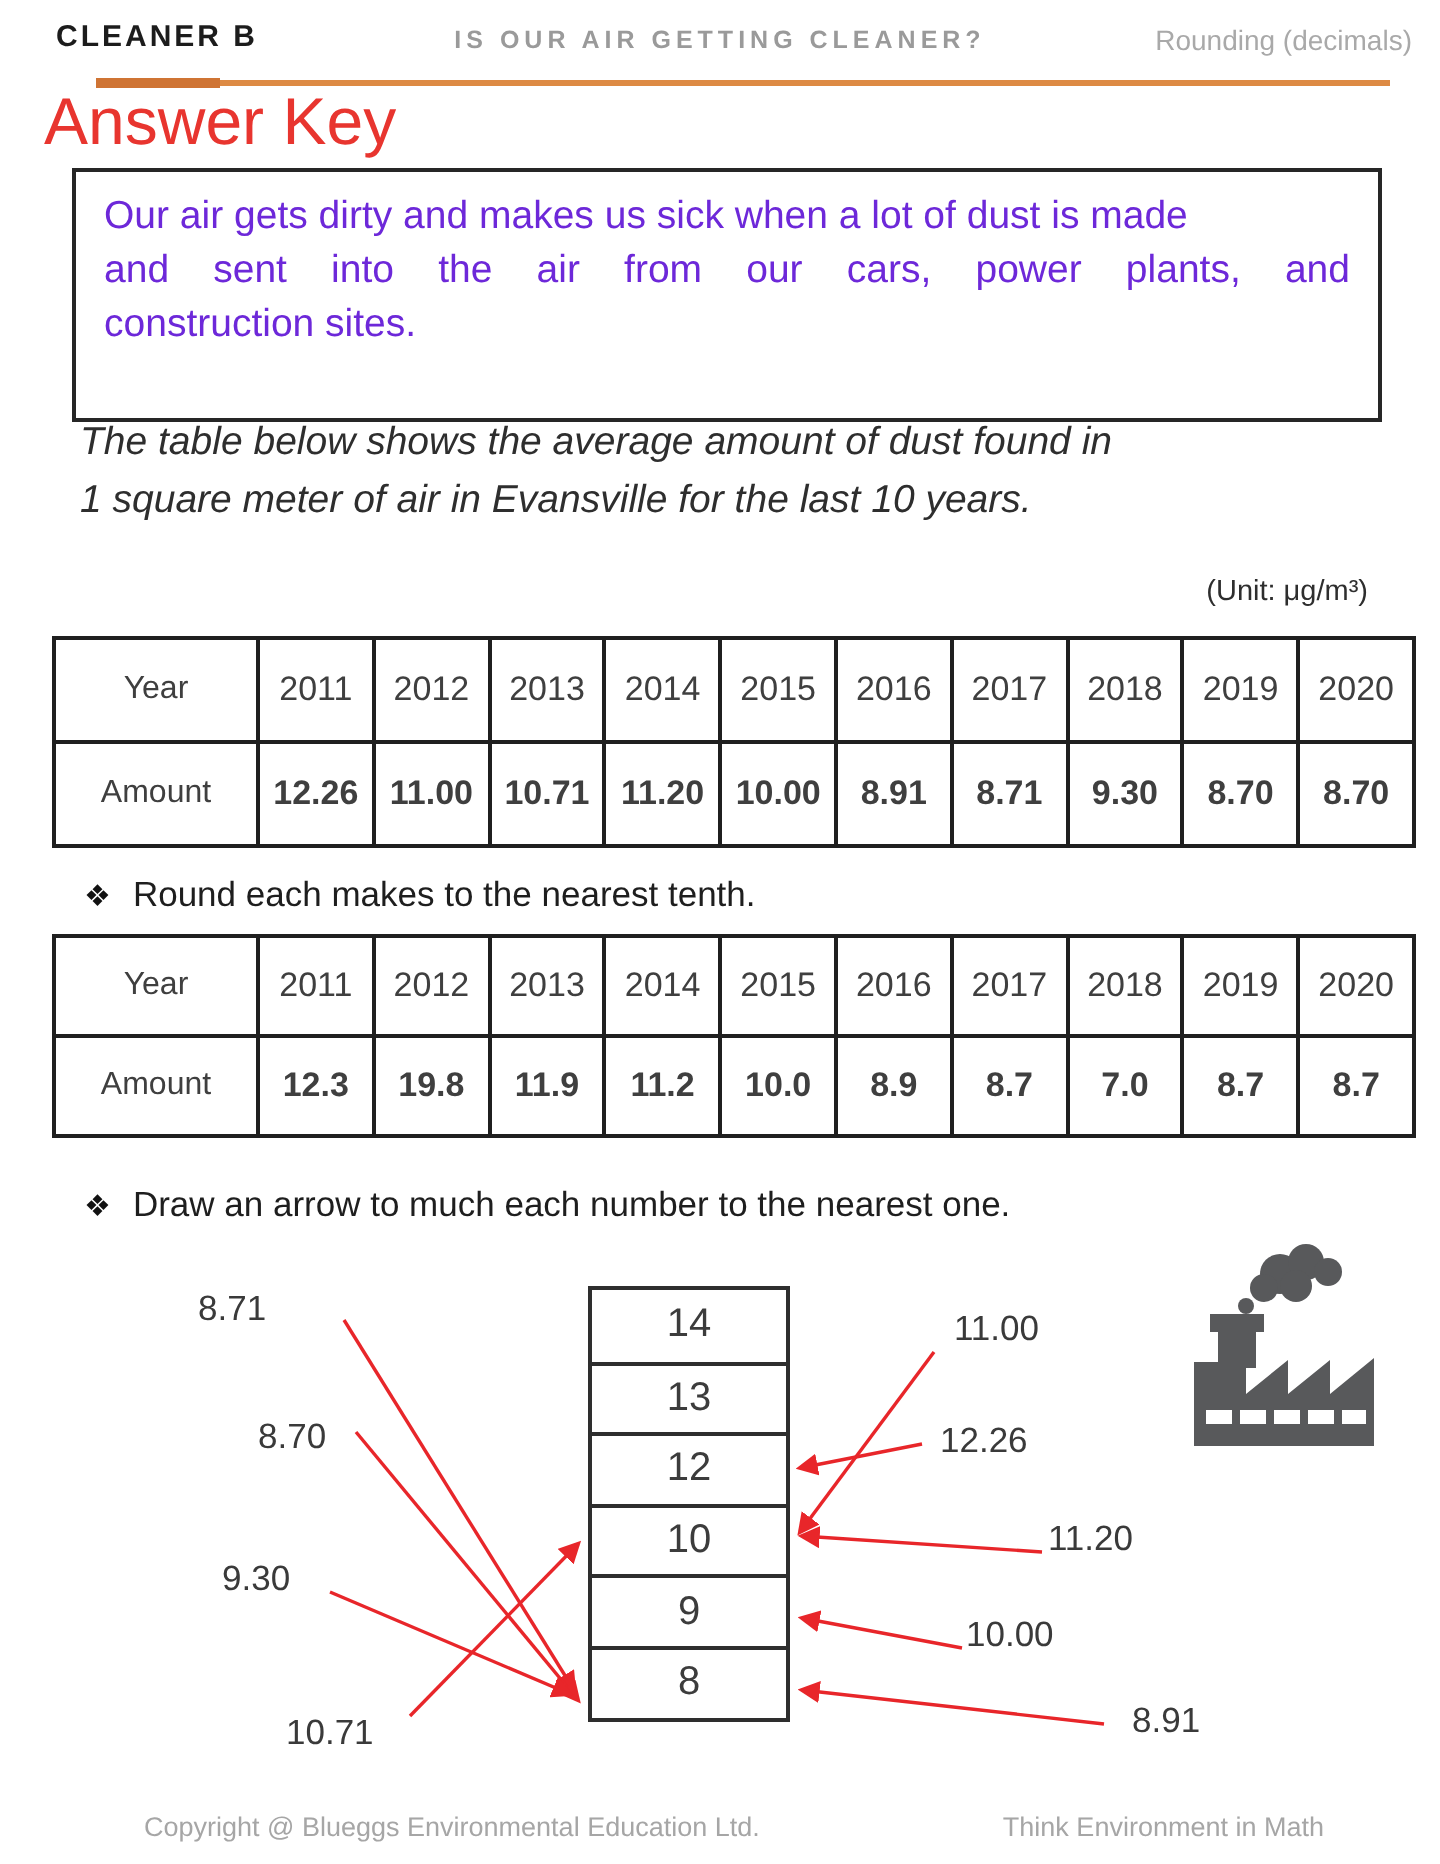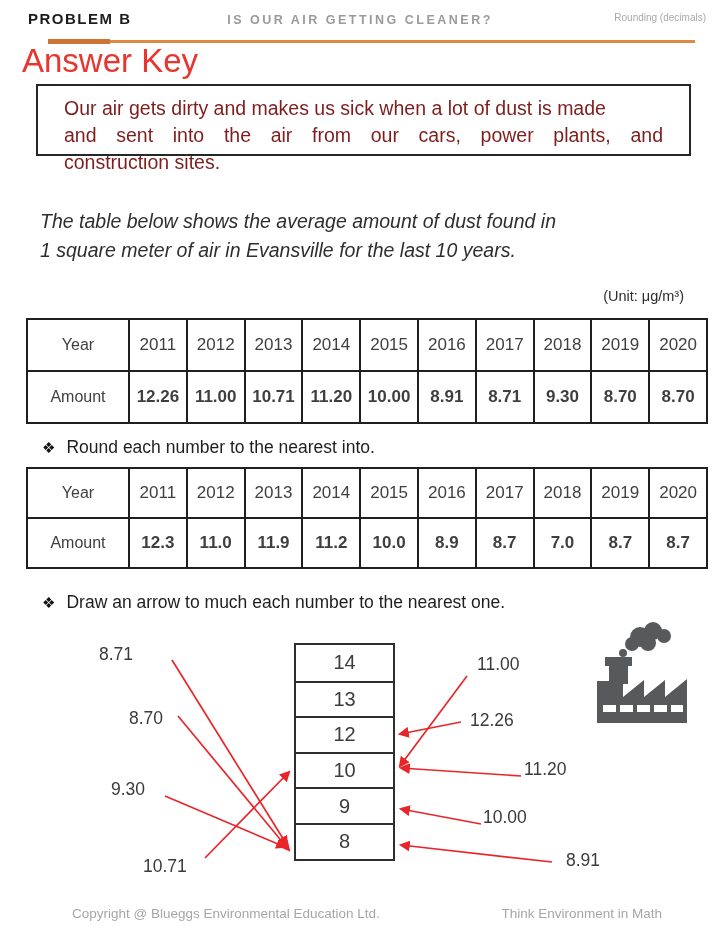--- a/index.html
+++ b/index.html
@@ -2,27 +2,27 @@
 <html><head>
 <meta charset="utf-8">
 <style>
   * { margin:0; padding:0; box-sizing:border-box; }
   body { background:#ffffff; font-family:"Liberation Sans", sans-serif; }
   .page { position:relative; width:720px; height:932px; background:#fff; overflow:hidden; }
 
   
   .problem-label { position:absolute; left:28px; top:10px; font-size:15px; font-weight:bold; letter-spacing:1.5px; color:#1c1c1c; }
   .header-title { position:absolute; left:0; right:0; top:13px; text-align:center; font-size:12.5px; font-weight:bold; letter-spacing:2.5px; color:#9a9a9a; }
-  .header-topic { position:absolute; right:14px; top:12px; font-size:10px; color:#a9a9a9; }
+  .header-topic { position:absolute; right:14px; top:12px; font-size:14px; color:#a9a9a9; }
   .rule-main { position:absolute; left:48px; top:40px; width:647px; height:3px; background:#dd8a44; }
   .rule-accent { position:absolute; left:48px; top:39px; width:62px; height:5px; background:#cf7434; }
 
   .page-title { position:absolute; left:22px; top:42px; font-size:33px; color:#e8352f; }
 
-  .intro-box { position:absolute; left:36px; top:84px; width:655px; height:72px; border:2px solid #262626; padding:9px 26px; font-size:19.5px; line-height:27px; color:#7f1d1d; }
+  .intro-box { position:absolute; left:36px; top:84px; width:655px; height:127px; border:2px solid #262626; padding:9px 14px; font-size:19.5px; line-height:27px; color:#6d28d9; }
   .intro-box .just { text-align:justify; text-align-last:justify; }
 
   .description { position:absolute; left:40px; top:207px; font-size:19.5px; line-height:29px; color:#2e2e2e;font-style:italic; }
   .unit-note { position:absolute; right:36px; top:288px; font-size:14.5px; color:#2e2e2e; }
 
   table.data { position:absolute; left:26px; border-collapse:collapse; table-layout:fixed; width:682px; }
   table.data td { border:2px solid #1f1f1f; text-align:center; vertical-align:middle; font-size:17px; color:#3f3f3f; }
   table.data td.rowlabel { width:102px; font-size:16px; }
   .table-raw { top:318px; }
   .table-raw td { height:52px; }
@@ -47,21 +47,21 @@
   .factory-svg { position:absolute; left:592px; top:618px; width:100px; height:114px; }
 
   .footer-copyright { position:absolute; left:72px; top:906px; font-size:13.5px; color:#a6a6a6; }
   .footer-tagline { position:absolute; right:58px; top:906px; font-size:13.5px; color:#a6a6a6; }
 </style>
 </head>
 <body>
 
 <div class="page">
 
-  <div class="problem-label">PROBLEM B</div>
+  <div class="problem-label">CLEANER B</div>
   <div class="header-title">IS OUR AIR GETTING CLEANER?</div>
   <div class="header-topic">Rounding (decimals)</div>
   <div class="rule-main"></div>
   <div class="rule-accent"></div>
 
   <div class="page-title">Answer Key</div>
 
   <div class="intro-box">
     <div>Our air gets dirty and makes us sick when a lot of dust is made</div>
     <div class="just">and sent into the air from our cars, power plants, and</div>
@@ -99,42 +99,42 @@
       <td class="amt-bold">8.91</td>
       <td class="amt-bold">8.71</td>
       <td class="amt-bold">9.30</td>
       <td class="amt-bold">8.70</td>
       <td class="amt-bold">8.70</td>
     </tr>
   </tbody>
     </table>
 
   <div class="instruction instr-1">
-    <span class="bullet">❖</span><span>Round each number to the nearest into.</span>
+    <span class="bullet">❖</span><span>Round each makes to the nearest tenth.</span>
   </div>
 
   <table class="data table-rounded">
     <tbody>
         <tr>
       <td class="rowlabel">Year</td>
       <td>2011</td>
       <td>2012</td>
       <td>2013</td>
       <td>2014</td>
       <td>2015</td>
       <td>2016</td>
       <td>2017</td>
       <td>2018</td>
       <td>2019</td>
       <td>2020</td>
     </tr>
     <tr>
       <td class="rowlabel">Amount</td>
       <td class="amt-red">12.3</td>
-      <td class="amt-red">11.0</td>
+      <td class="amt-red">19.8</td>
       <td class="amt-red">11.9</td>
       <td class="amt-red">11.2</td>
       <td class="amt-red">10.0</td>
       <td class="amt-red">8.9</td>
       <td class="amt-red">8.7</td>
       <td class="amt-red">7.0</td>
       <td class="amt-red">8.7</td>
       <td class="amt-red">8.7</td>
     </tr>
   </tbody>

